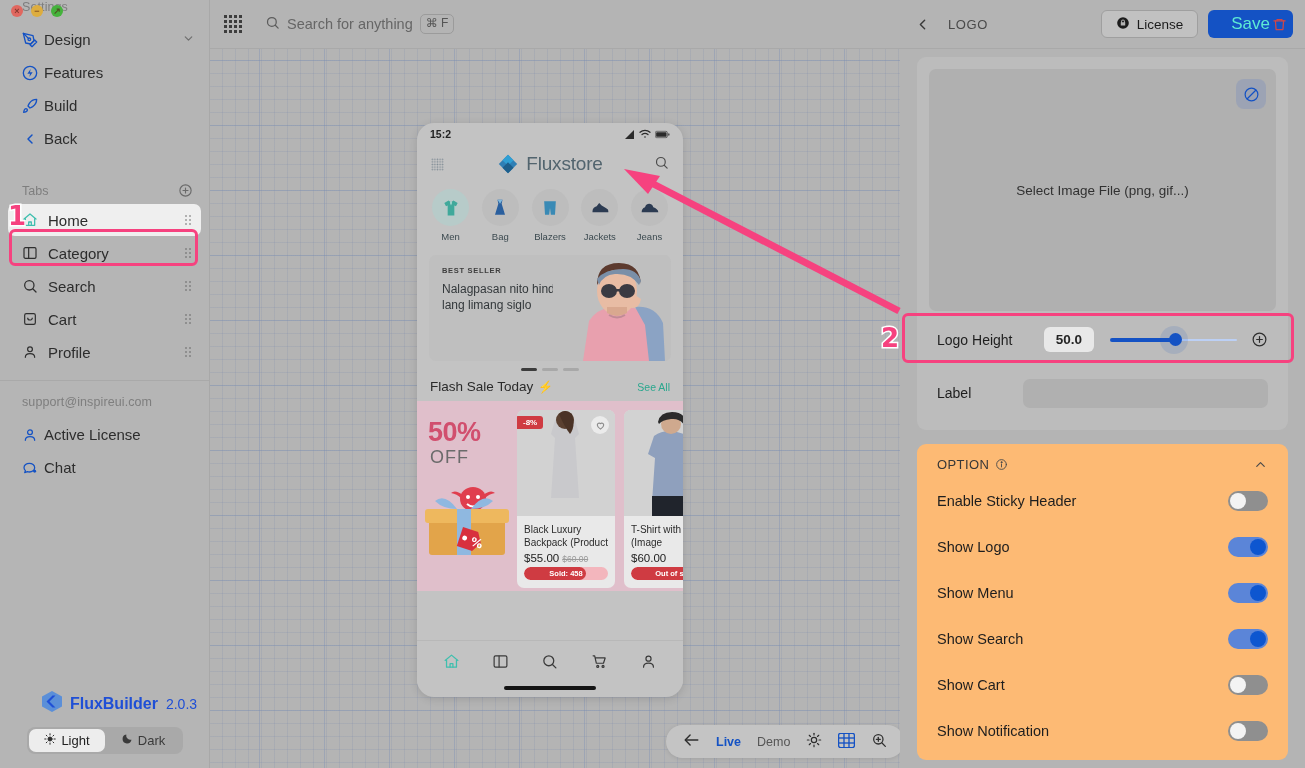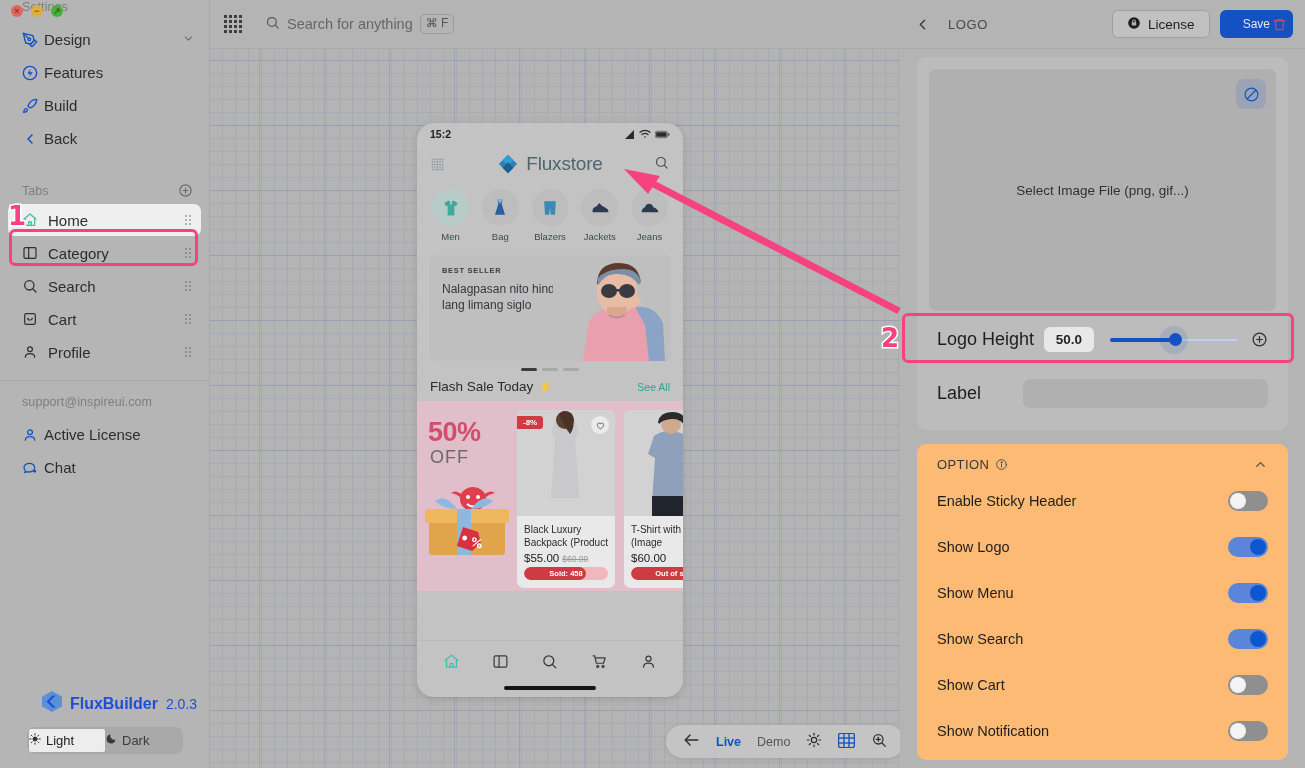--- a/index.html
+++ b/index.html
@@ -88,22 +88,22 @@
   .brand .name { font-size: 16px; color: #1f4fd6; font-weight: 700; }
   .brand .ver { font-size: 14px; color: #1f4fd6; font-weight: 400; }
 
   .theme-toggle {
     position: absolute; left: 27px; bottom: 14px;
     width: 156px; height: 27px;
     background: #a9a9a9; border-radius: 8px;
     display: flex; padding: 2px;
   }
   .theme-btn {
-    flex: 1; display: flex; align-items: center; gap: 5px;
-    font-size: 13px; color: #3a3a3a; border-radius: 2px; cursor: pointer;
+    flex: 1; display: flex; align-items: center; justify-content: center; gap: 5px;
+    font-size: 13px; color: #3a3a3a; border-radius: 7px; cursor: pointer;
   }
   .theme-btn.on { background: #ededed; color: #222; }
 
   
   #topbar {
     position: absolute; left: 210px; top: 0;
     width: 1095px; height: 49px;
     background: #b4b4b4;
     display: flex; align-items: center;
     border-bottom: 1px solid #a9a9a9;
@@ -128,22 +128,22 @@
   }
   .btn-publish {
     display: flex; align-items: center; gap: 7px;
     height: 28px; padding: 0 14px;
     border: 1px solid #9f9f9f; border-radius: 6px;
     background: rgba(255,255,255,.18);
     font-size: 13.5px; color: #1c1c1c; cursor: pointer;
   }
   .btn-save {
     height: 28px; padding: 0 23px;
-    border-radius: 6px; background: #1452c4; color: #e5e5e5;
-    font-size: 12px; display: flex; align-items: center; cursor: pointer;
+    border-radius: 6px; background: #1452c4; color: #5eead4;
+    font-size: 17px; display: flex; align-items: center; cursor: pointer;
   }
 
   
   #rightbar-head {
     position: absolute; left: 900px; top: 0;
     width: 405px; height: 49px;
     display: flex; align-items: center;
     border-bottom: 1px solid #a9a9a9;
   }
   #rightbar-head .back { margin-left: 14px; cursor: pointer; display:flex; }
@@ -299,21 +299,21 @@
   .dropzone .noimg {
     position: absolute; right: 10px; top: 10px;
     width: 30px; height: 30px; border-radius: 8px;
     background: rgba(120,140,190,.35);
     display: flex; align-items: center; justify-content: center;
     cursor: pointer;
   }
   .rp-row {
     display: flex; align-items: center; height: 57px; padding: 0 8px;
   }
-  .rp-row .lb { font-size: 18px; color: #1e1e1e; }
+  .rp-row .lb { font-size: 14px; color: #1e1e1e; }
   .num-box {
     margin-left: auto;
     background: #e8e8e8; border-radius: 6px;
     font-size: 13.5px; font-weight: 700; color: #242424;
     padding: 5px 12px;
   }
   .slider {
     margin-left: 16px; width: 127px; height: 18px; position: relative; cursor: pointer;
   }
   .slider .track { position: absolute; left:0; right:0; top: 8px; height: 2.5px; background: #bcd0f5; border-radius: 2px; }

